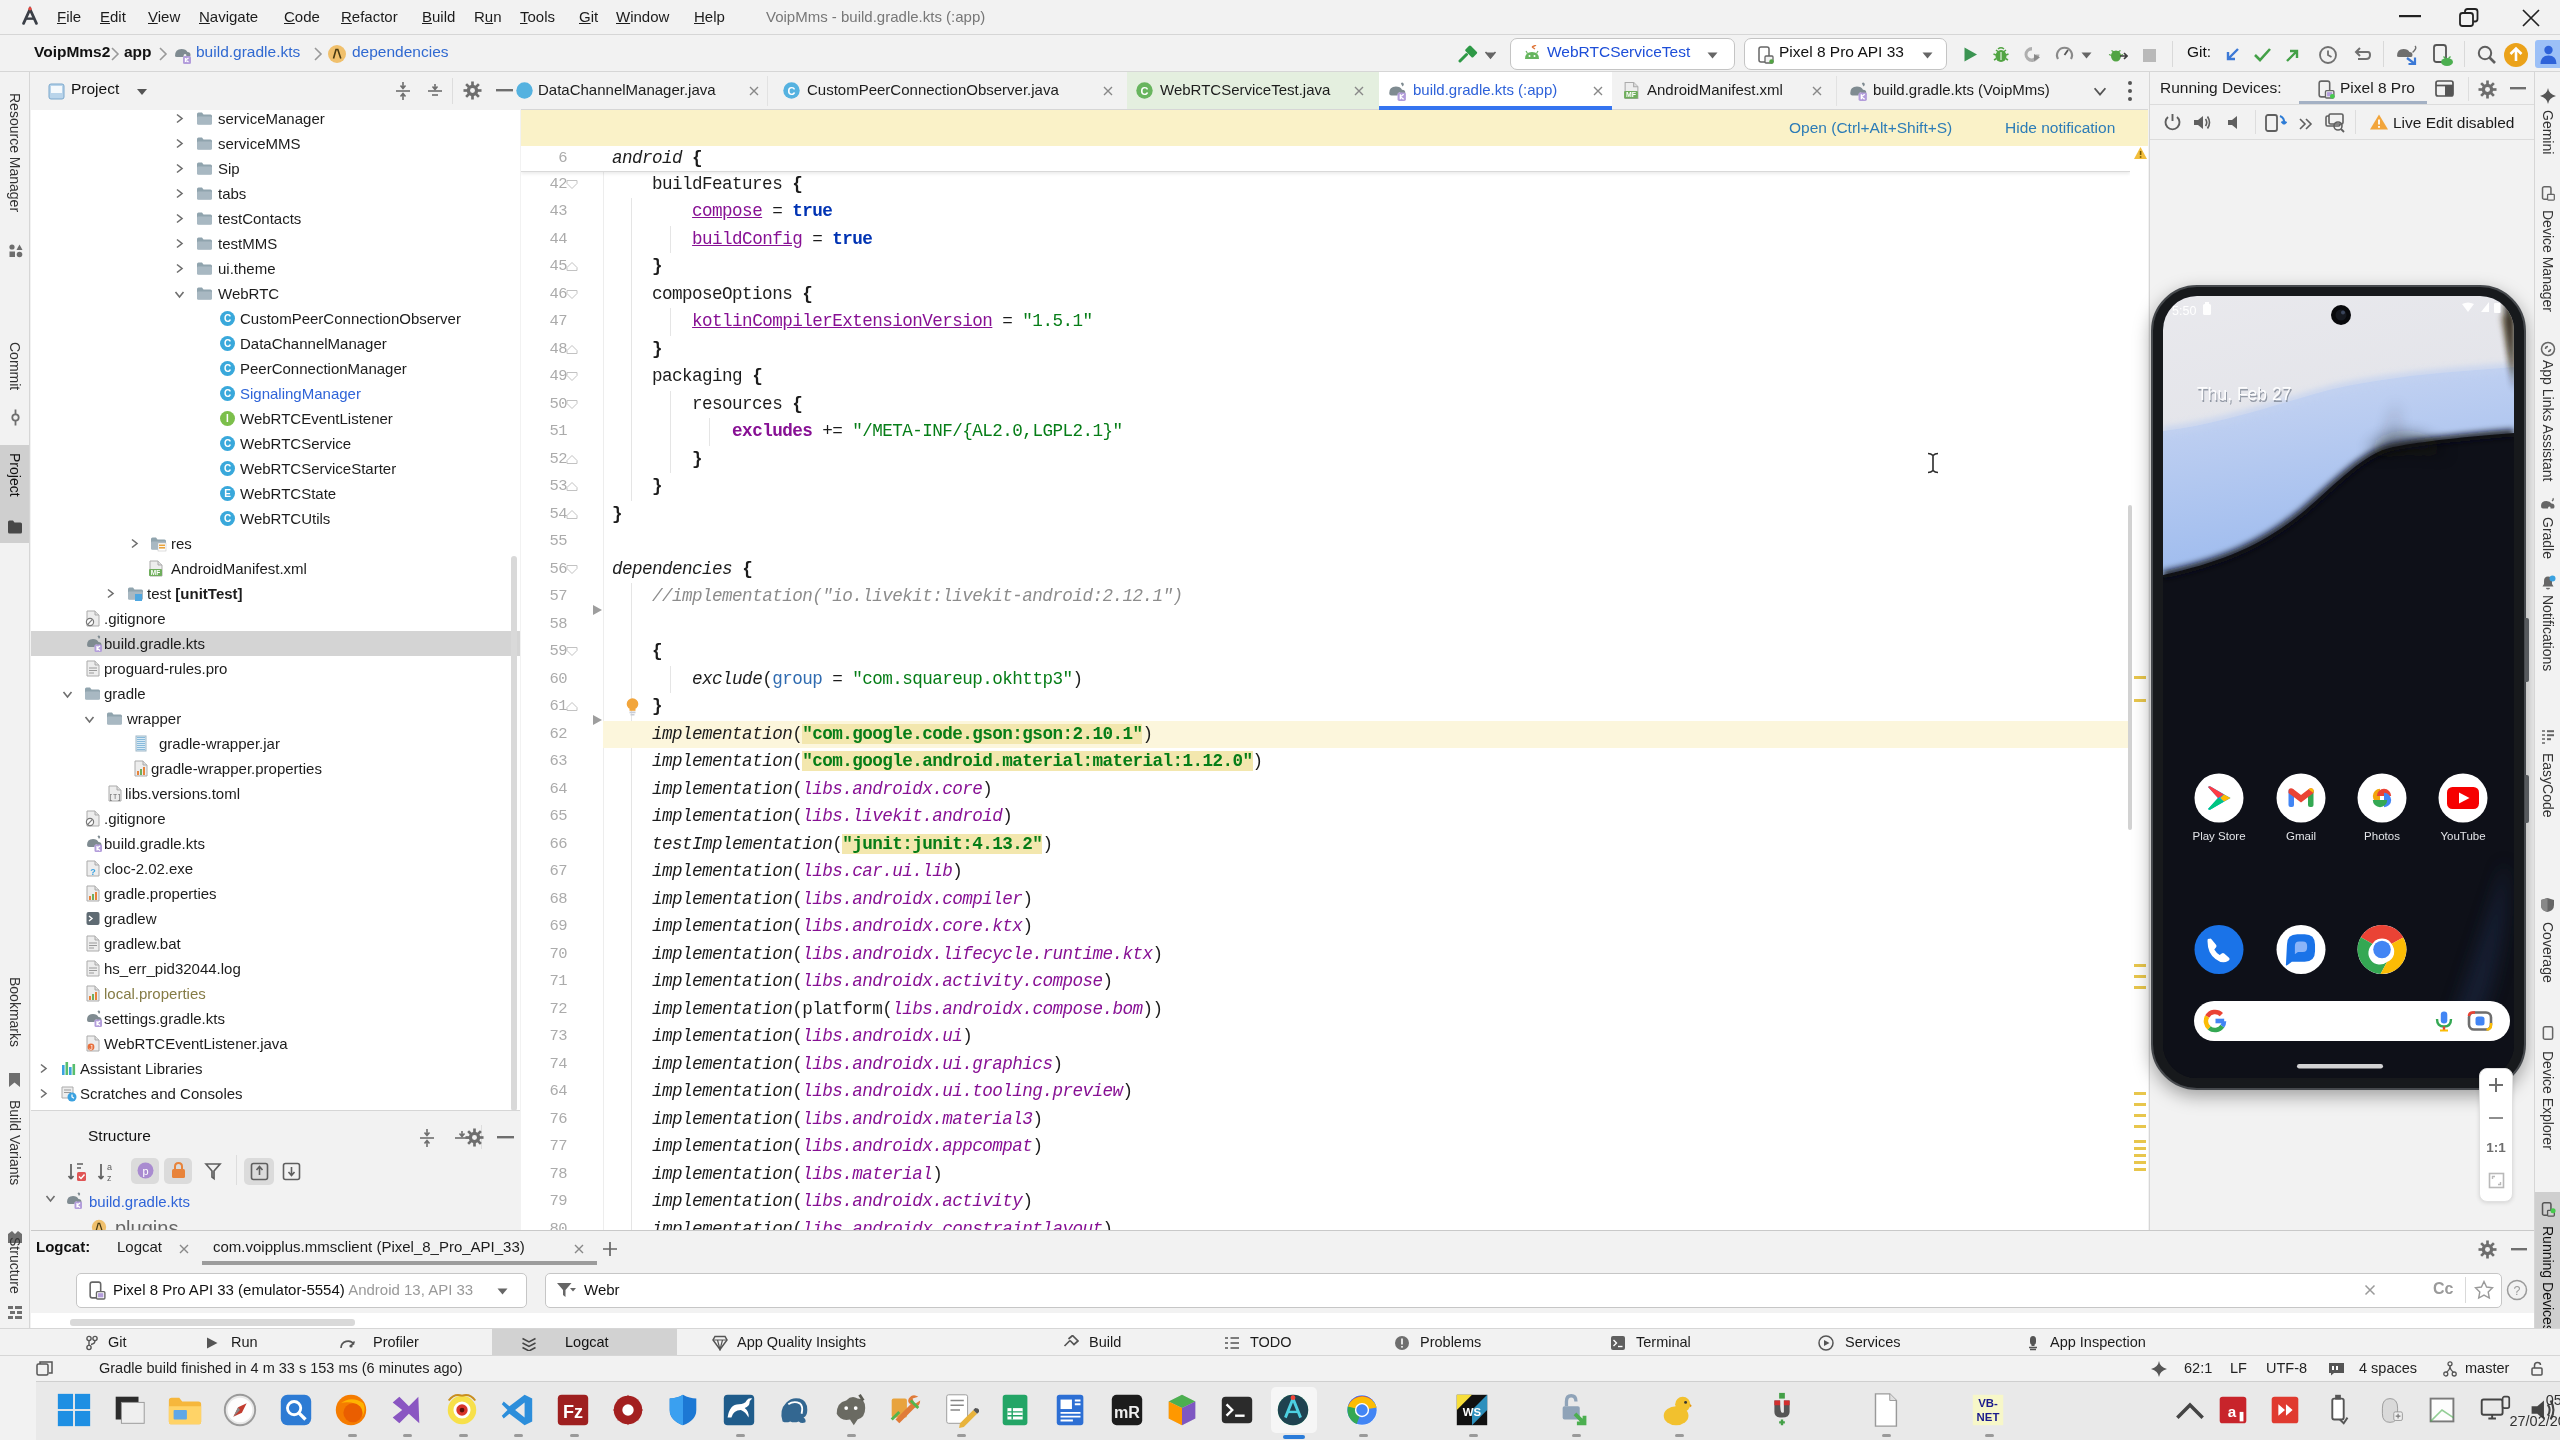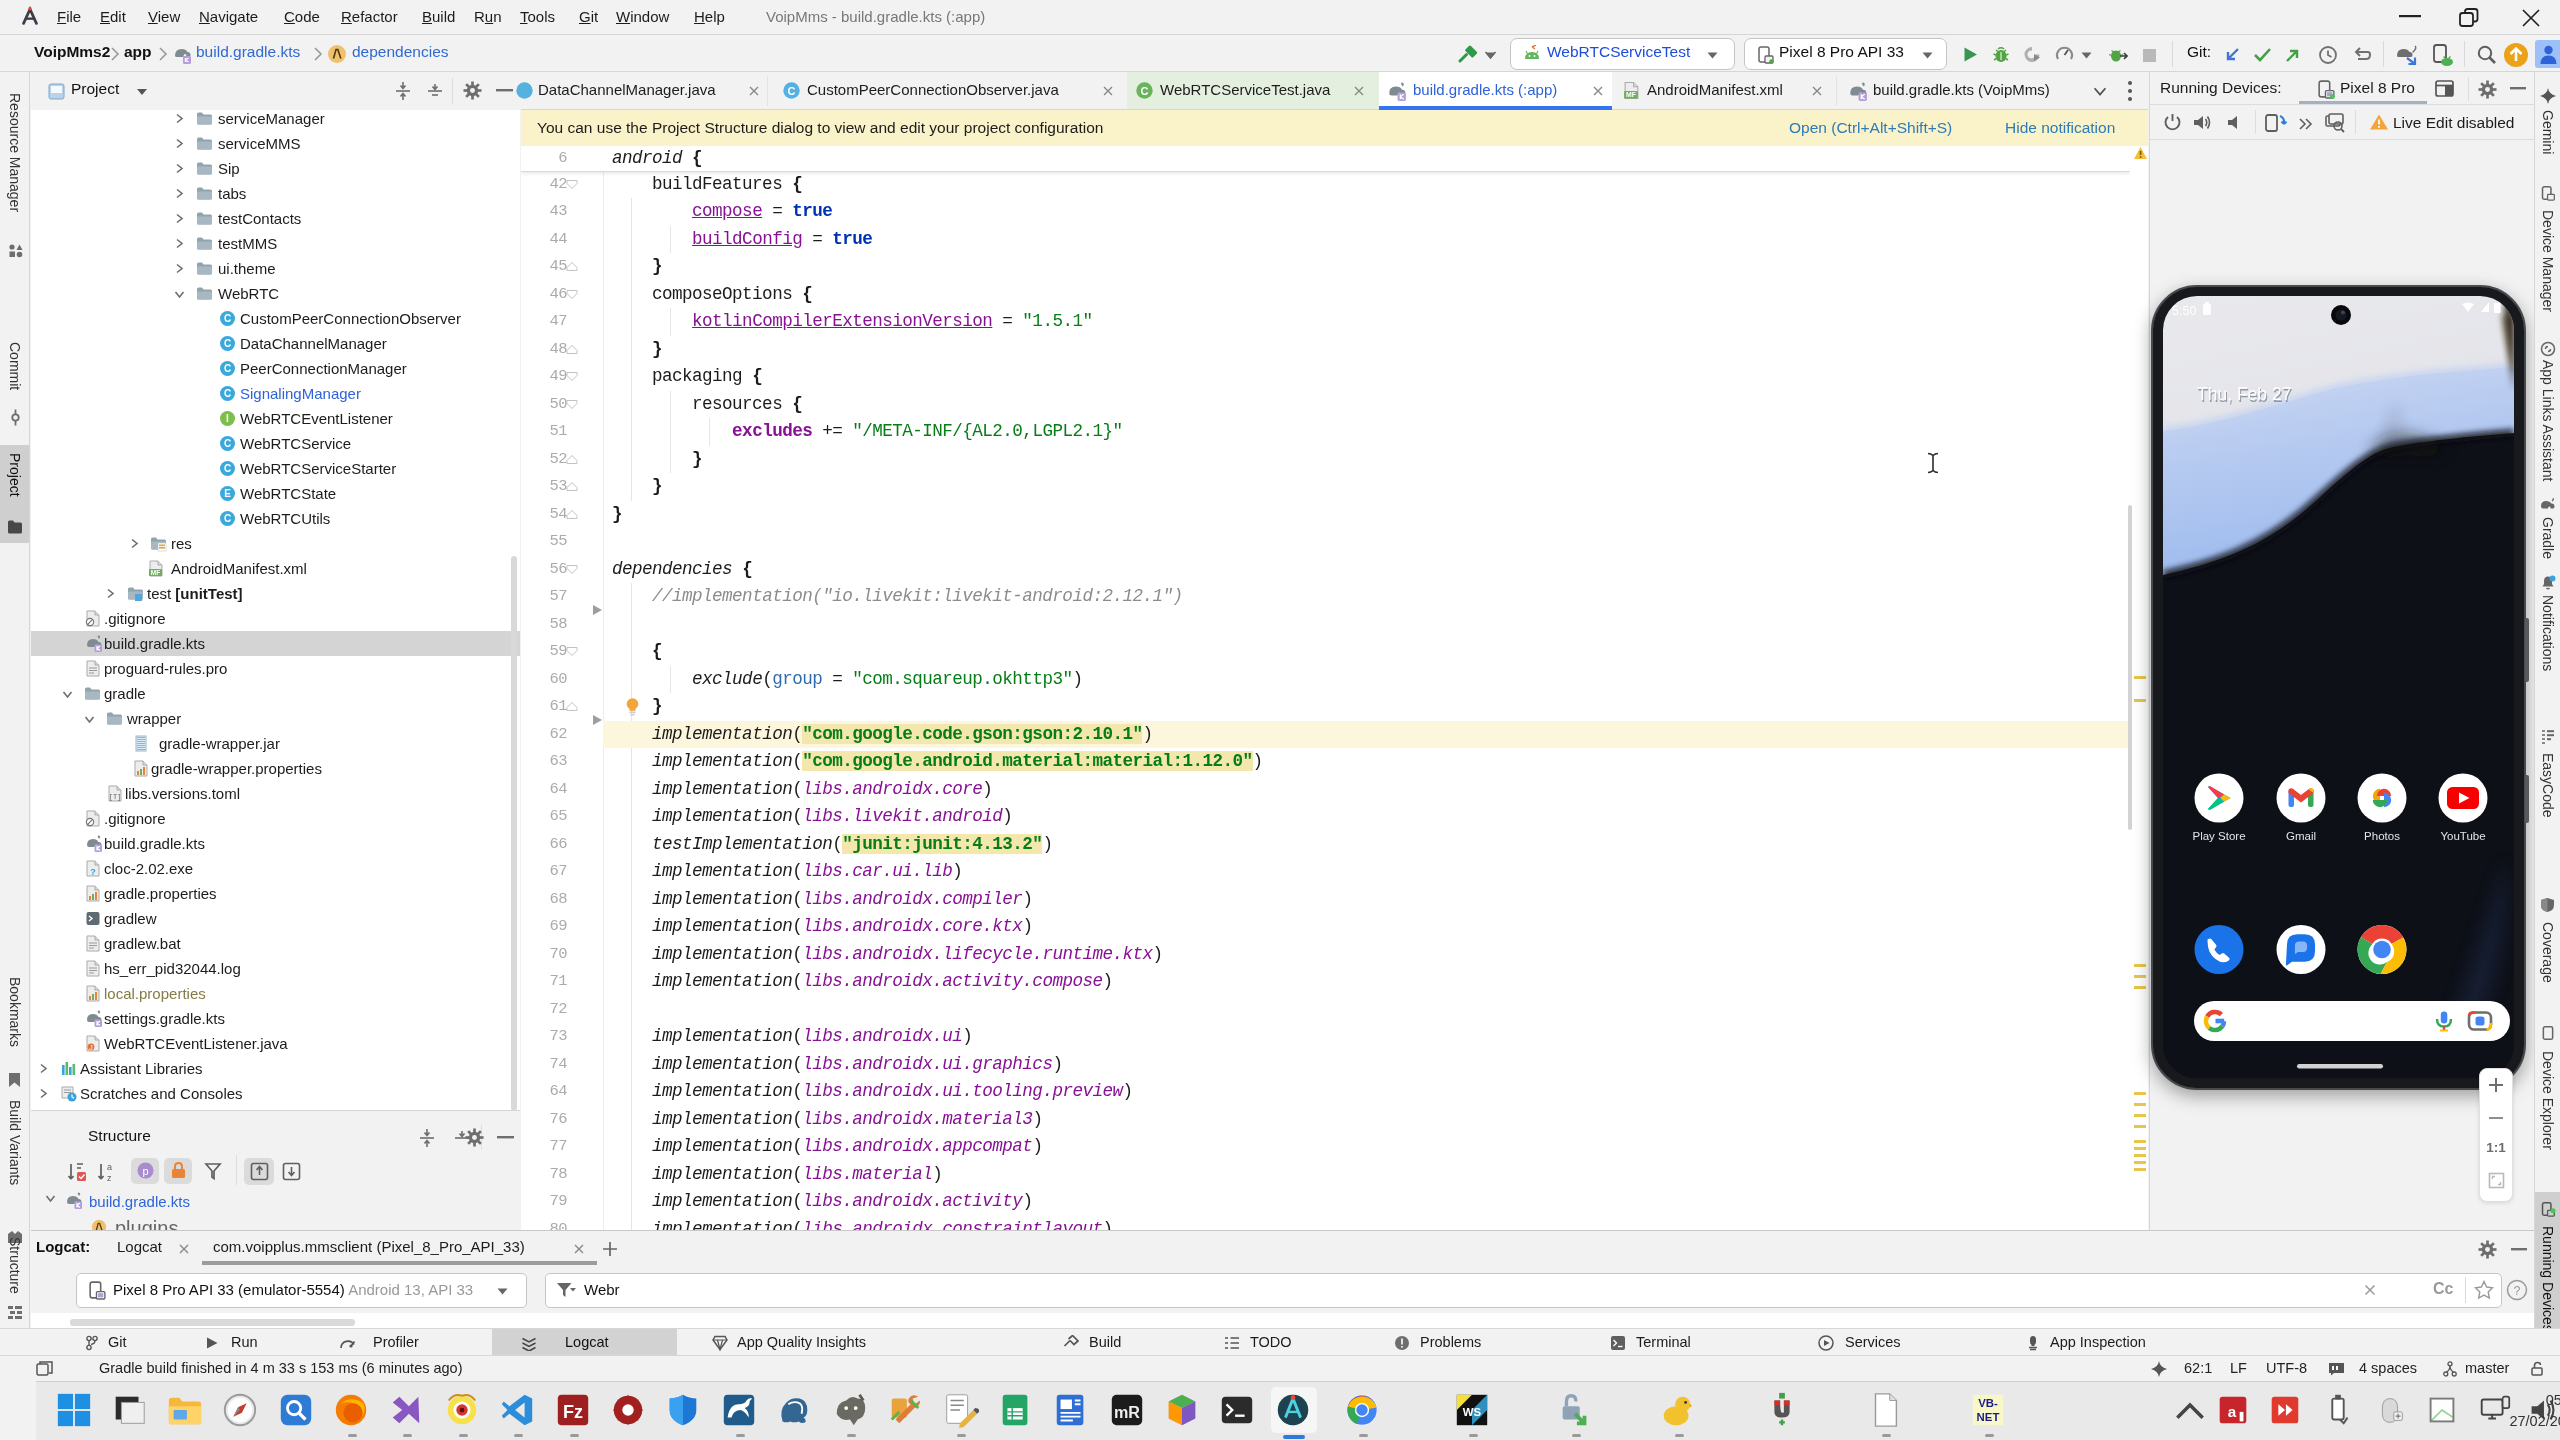--- a/index.html
+++ b/index.html
@@ -790,21 +790,20 @@
  <svg style="position:absolute;left:1572px;top:15px" width="14" height="10" viewBox="0 0 13 9">
       <path d="M1.5 1 L6.5 7 L11.5 1" stroke="#555" stroke-width="1.7" fill="none"></path>
     </svg>
  <svg style="position:absolute;left:1607px;top:8px" width="4" height="22" viewBox="0 0 4 22">
       <circle cx="2" cy="3" r="2" fill="#555"></circle>
       <circle cx="2" cy="11" r="2" fill="#555"></circle>
       <circle cx="2" cy="19" r="2" fill="#555"></circle>
     </svg>
 </div>
 <div id="banner" class="abs">
- <div class="abs" style="left:16px;top:0">You can use the Project Structure dialog to view and edit your project configuration</div>
  <div class="abs" style="left:1268px;top:0;color:#2C7CB7">Open (Ctrl+Alt+Shift+S)</div>
  <div class="abs" style="left:1484px;top:0;color:#2C7CB7">Hide notification</div>
 </div>
 <div id="editor" class="abs">
     <div style="position:absolute;left:82px;top:26px;width:1px;height:1058px;background:#EDEDED"></div>
     <div style="position:absolute;left:110px;top:52.0px;width:1px;height:302.5px;background:#E5E5E5"></div>
     <div style="position:absolute;left:149px;top:79.5px;width:1px;height:27.5px;background:#E5E5E5"></div>
     <div style="position:absolute;left:149px;top:162.1px;width:1px;height:27.5px;background:#E5E5E5"></div>
     <div style="position:absolute;left:149px;top:244.6px;width:1px;height:82.5px;background:#E5E5E5"></div>
     <div style="position:absolute;left:188px;top:272.1px;width:1px;height:27.5px;background:#E5E5E5"></div>
@@ -900,20 +899,21 @@
 <div class="cl" style="left:91px;top:712.0px">    <span class="it">implementation</span>(<span class="p">libs.car.ui.lib</span>)</div>
 <div class="lnum" style="left:0;top:739.5px">68</div>
 <div class="cl" style="left:91px;top:739.5px">    <span class="it">implementation</span>(<span class="p">libs.androidx.compiler</span>)</div>
 <div class="lnum" style="left:0;top:767.0px">69</div>
 <div class="cl" style="left:91px;top:767.0px">    <span class="it">implementation</span>(<span class="p">libs.androidx.core.ktx</span>)</div>
 <div class="lnum" style="left:0;top:794.5px">70</div>
 <div class="cl" style="left:91px;top:794.5px">    <span class="it">implementation</span>(<span class="p">libs.androidx.lifecycle.runtime.ktx</span>)</div>
 <div class="lnum" style="left:0;top:822.0px">71</div>
 <div class="cl" style="left:91px;top:822.0px">    <span class="it">implementation</span>(<span class="p">libs.androidx.activity.compose</span>)</div>
 <div class="lnum" style="left:0;top:849.5px">72</div>
+<div class="cl" style="left:91px;top:849.5px">    <span class="it">implementation</span>(platform(<span class="p">libs.androidx.compose.bom</span>))</div>
 <div class="lnum" style="left:0;top:877.0px">73</div>
 <div class="cl" style="left:91px;top:877.0px">    <span class="it">implementation</span>(<span class="p">libs.androidx.ui</span>)</div>
 <div class="lnum" style="left:0;top:904.5px">74</div>
 <div class="cl" style="left:91px;top:904.5px">    <span class="it">implementation</span>(<span class="p">libs.androidx.ui.graphics</span>)</div>
 <div class="lnum" style="left:0;top:932.0px">64</div>
 <div class="cl" style="left:91px;top:932.0px">    <span class="it">implementation</span>(<span class="p">libs.androidx.ui.tooling.preview</span>)</div>
 <div class="lnum" style="left:0;top:959.5px">76</div>
 <div class="cl" style="left:91px;top:959.5px">    <span class="it">implementation</span>(<span class="p">libs.androidx.material3</span>)</div>
 <div class="lnum" style="left:0;top:987.0px">77</div>
 <div class="cl" style="left:91px;top:987.0px">    <span class="it">implementation</span>(<span class="p">libs.androidx.appcompat</span>)</div>

